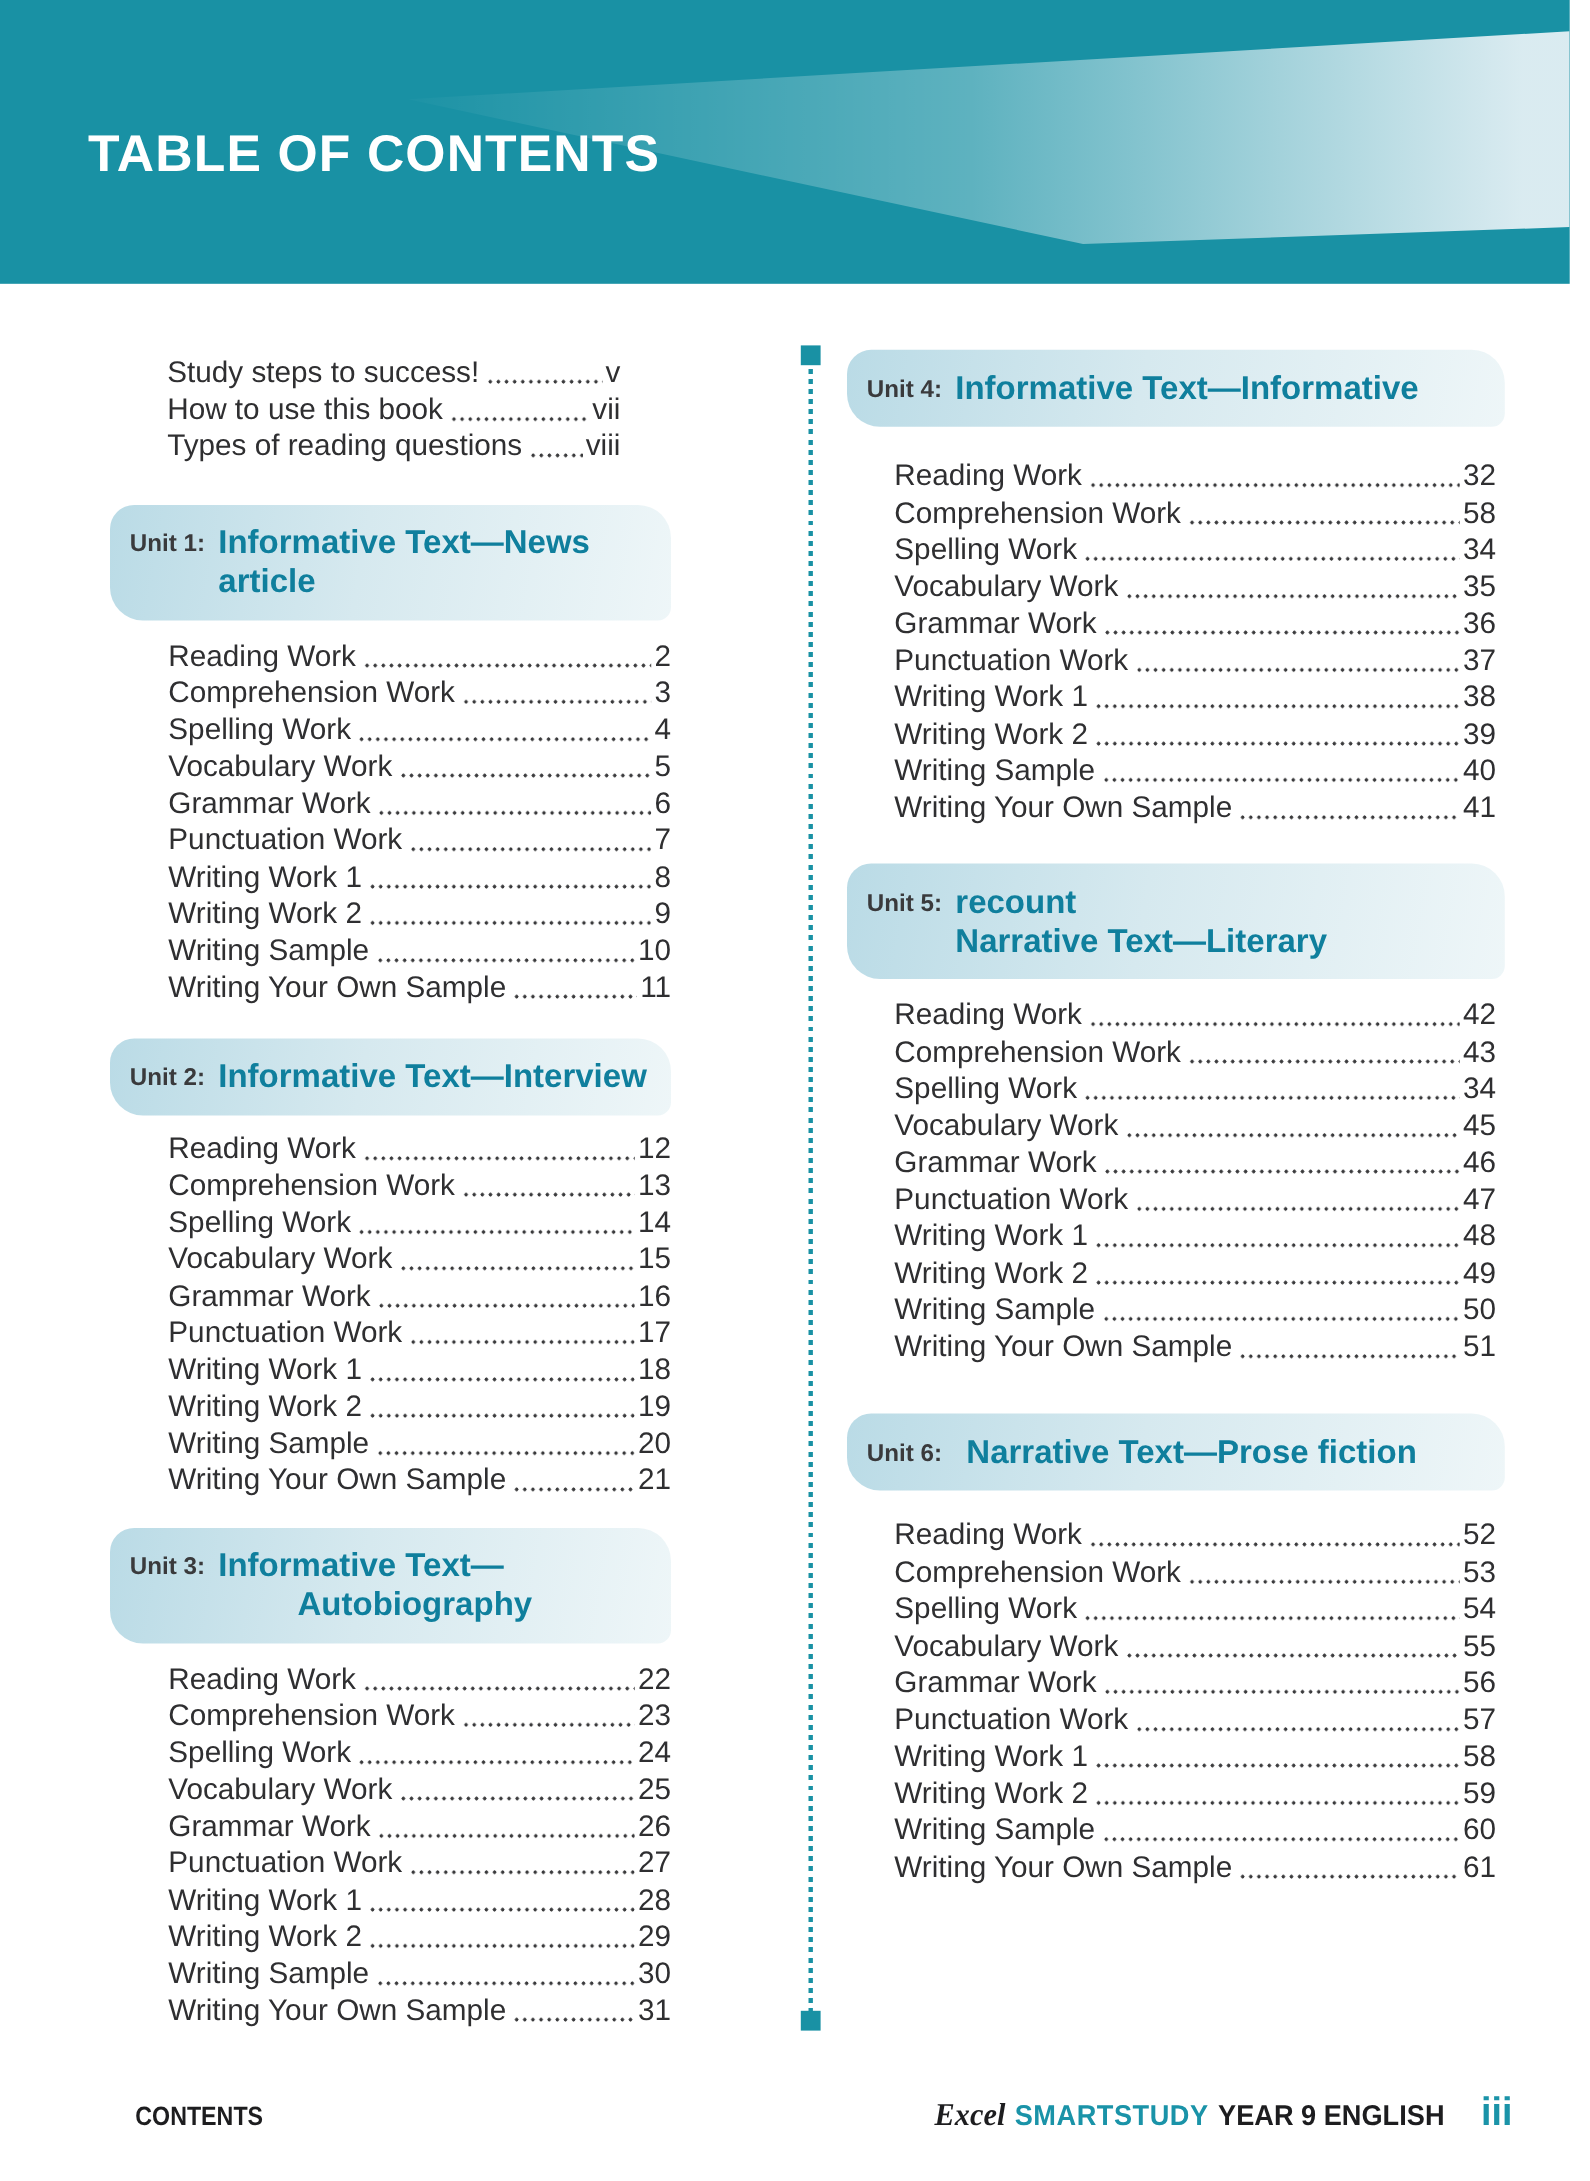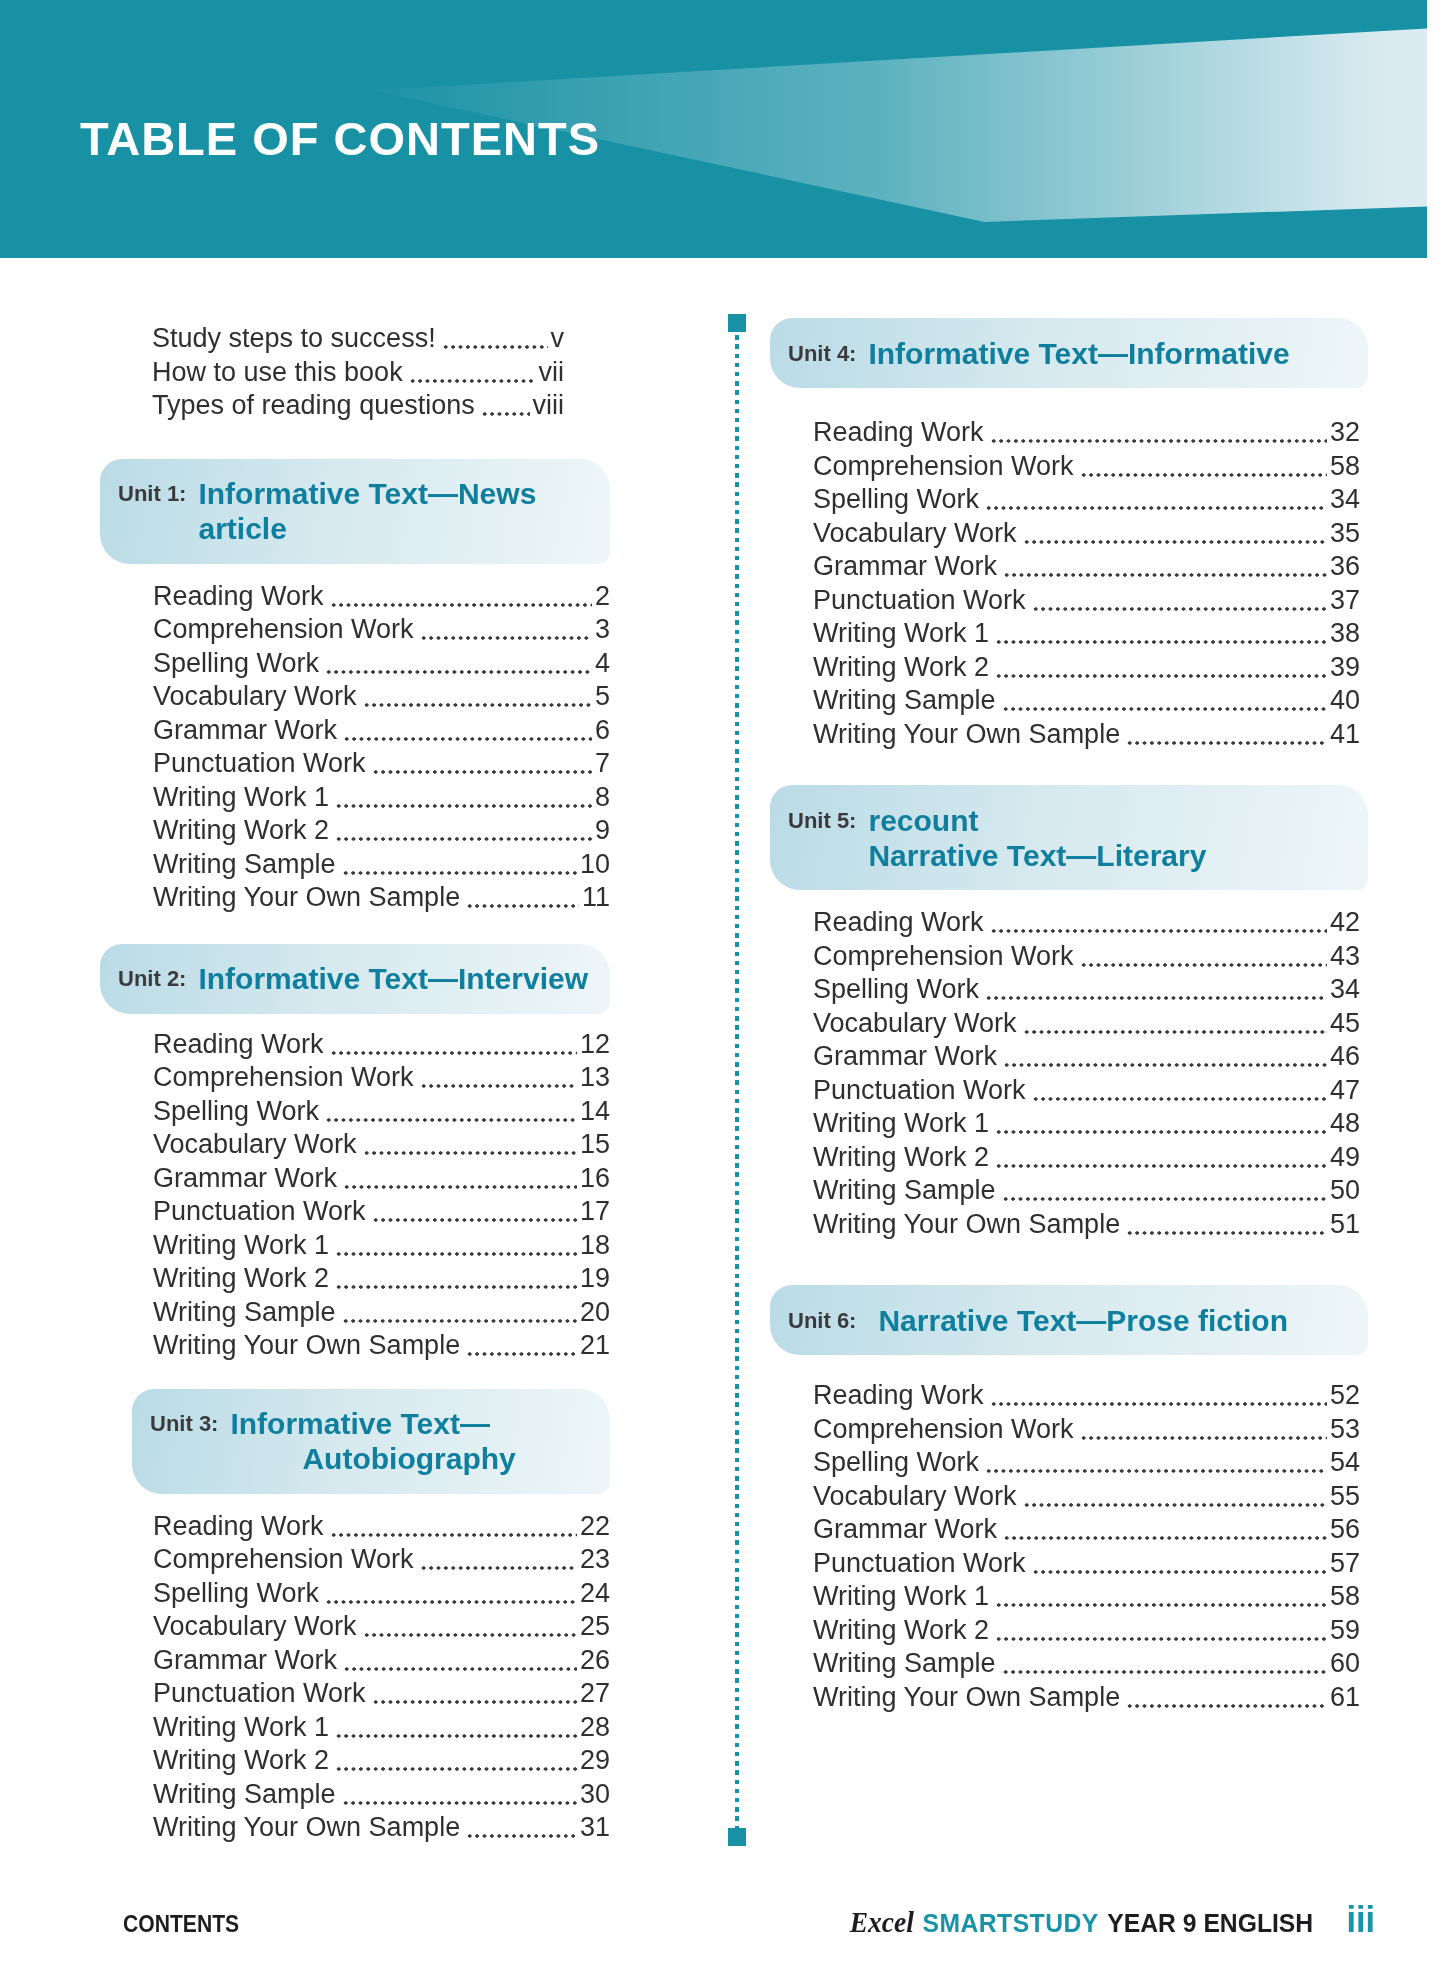--- a/index.html
+++ b/index.html
@@ -41,21 +41,21 @@
   .unit[data-unit="6"] .unit-num{margin-right:22px;}
 
   .entries{list-style:none;padding:0;margin:0;}
   #col-left  .entries{margin-left:53px;width:457px;}
   #col-right .entries{margin-left:43px;width:547px;}
 
   .unit[data-unit="1"] .unit-header{margin-top:36px;}
   .unit[data-unit="1"] .entries{margin-top:16px;}
   .unit[data-unit="2"] .unit-header{margin-top:29px;}
   .unit[data-unit="2"] .entries{margin-top:14px;}
-  .unit[data-unit="3"] .unit-header{margin-top:26px;margin-left:32px;}
+  .unit[data-unit="3"] .unit-header{margin-top:26px;}
   .unit[data-unit="3"] .entries{margin-top:16px;}
   .unit[data-unit="4"] .unit-header{margin-top:318px;}
   .unit[data-unit="4"] .entries{margin-top:28px;}
   .unit[data-unit="5"] .unit-header{margin-top:34px;}
   .unit[data-unit="5"] .entries{margin-top:16px;}
   .unit[data-unit="6"] .unit-header{margin-top:44px;}
   .unit[data-unit="6"] .entries{margin-top:24px;}
 
   
   .divider{position:absolute;left:728px;top:314px;width:18px;height:1532px;}

